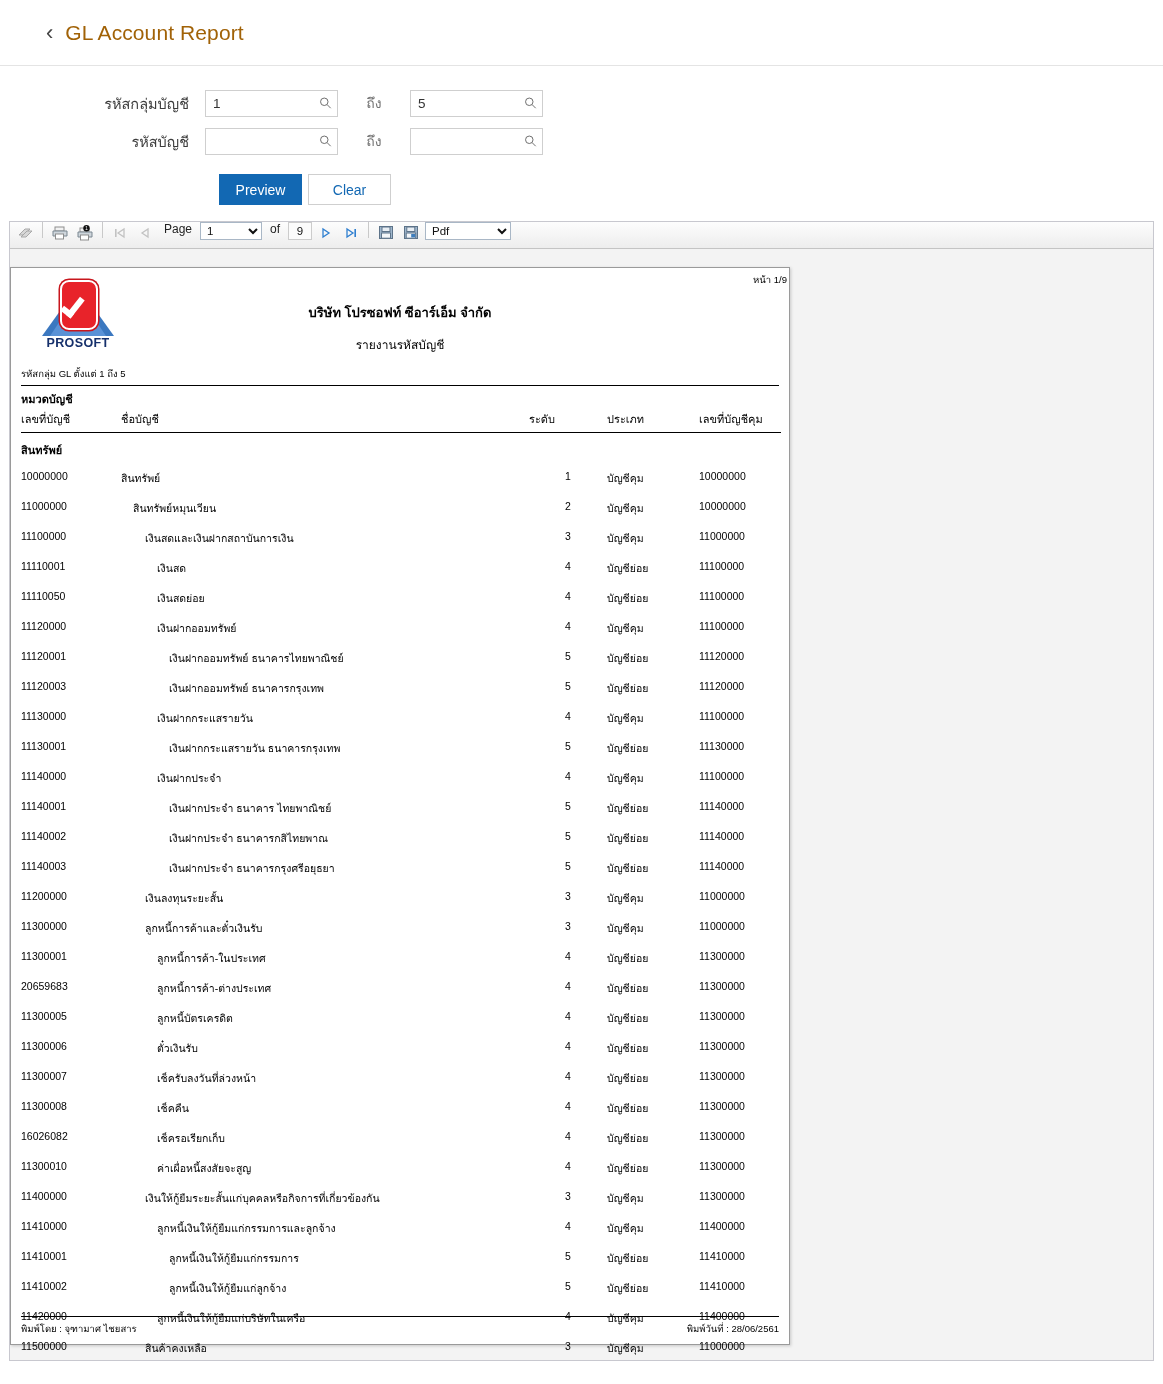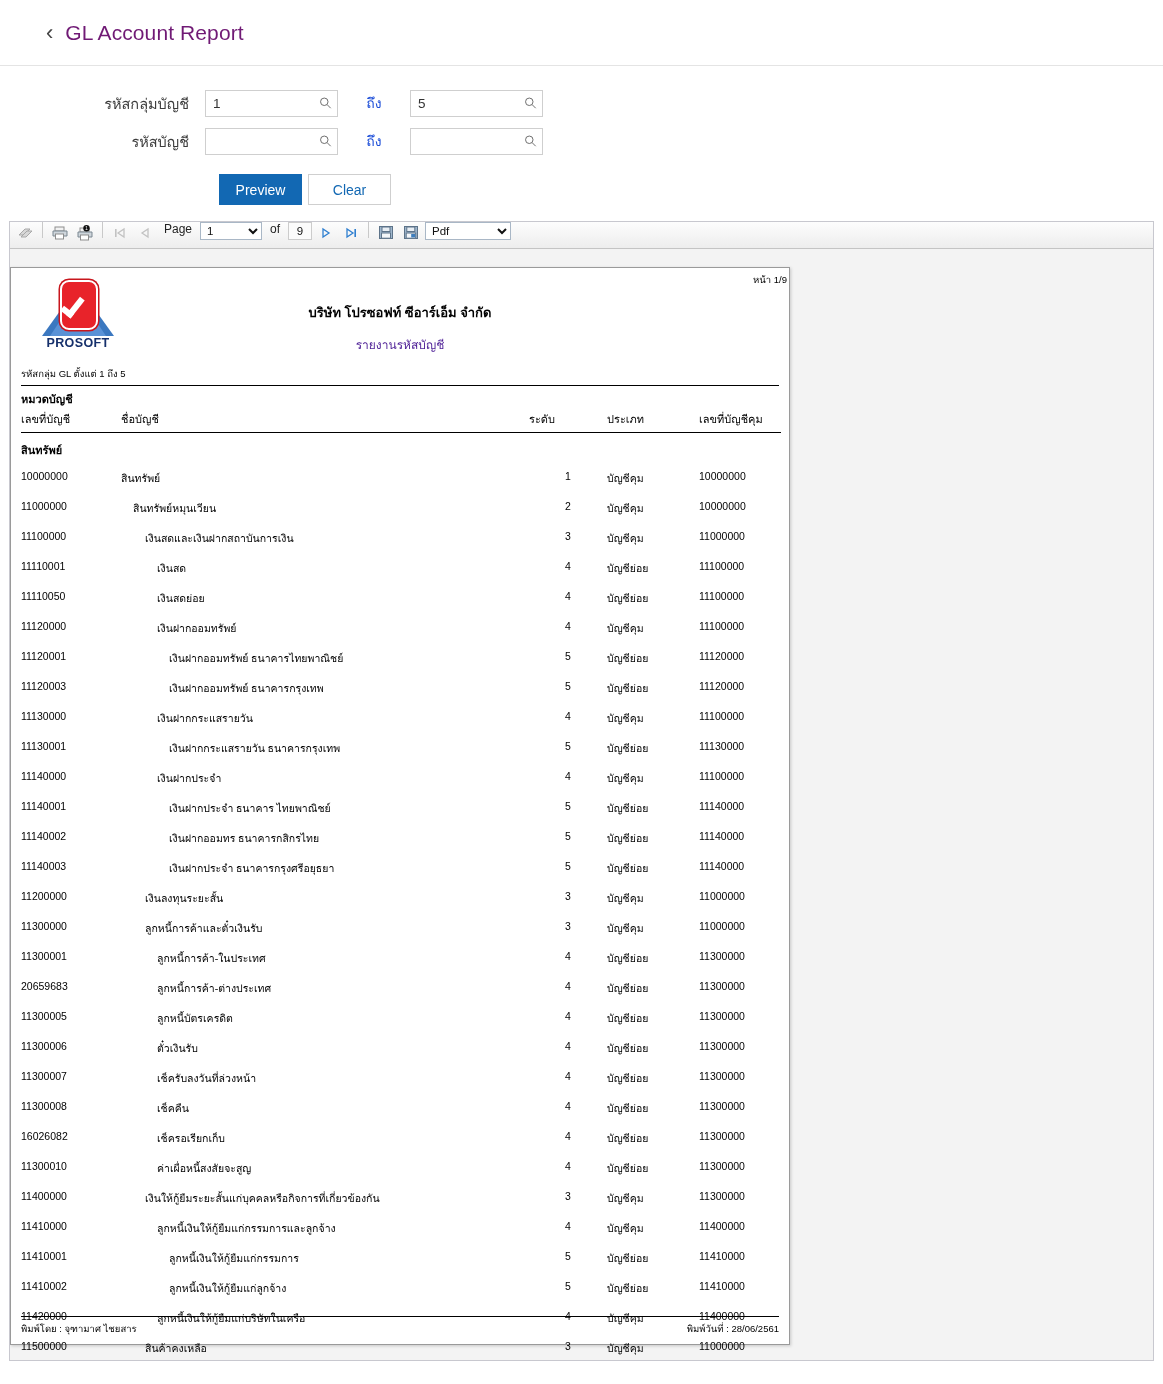--- a/index.html
+++ b/index.html
@@ -24,21 +24,21 @@
   .back-chevron {
     font-size: 22px;
     color: #444;
     line-height: 1;
     margin-right: 12px;
     font-weight: 300;
     cursor: pointer;
   }
   .page-title {
     font-size: 21px;
-    color: #701a75;
+    color: #a16207;
     font-weight: 400;
     letter-spacing: .1px;
   }
 
   
   .filter-area { padding: 18px 0 0 0; }
   .filter-row {
     display: flex;
     align-items: center;
     height: 38px;
@@ -73,21 +73,21 @@
     transform: translateY(-50%);
     width: 13px;
     height: 13px;
     pointer-events: none;
   }
   .mag svg { display: block; }
   .between-label {
     width: 72px;
     text-align: center;
     font-size: 14px;
-    color: #1d4ed8;
+    color: #737373;
   }
   .btn-row {
     display: flex;
     margin-top: 14px;
     padding-left: 219px;
   }
   .btn {
     height: 31px;
     min-width: 83px;
     font-size: 14px;
@@ -220,21 +220,21 @@
     color: #16306b;
     letter-spacing: .4px;
     font-family: "Liberation Sans", sans-serif;
   }
   .sheet-title {
     text-align: center; padding-top: 26px;
     font-size: 13px; font-weight: bold; color: #000000;
   }
   .sheet-sub {
     text-align: center; padding-top: 12px;
-    font-size: 12px; color: #4c1d95;
+    font-size: 12px; color: #000000;
   }
   .criteria {
     position: absolute; left: 10px; top: 98px;
     font-size: 9.5px; color: #000;
   }
   .rule-top {
     position: absolute; left: 10px; right: 10px; top: 117px;
     border-top: 1.4px solid #000;
   }
   .group-label {
@@ -258,21 +258,21 @@
     white-space: nowrap;
   }
   thead tr { border-bottom: 1.4px solid #000; }
   table.report td {
     padding: 6.5px 0 6.5px 0;
     vertical-align: top;
     white-space: nowrap;
     font-size: 10.5px;
   }
   .col-code  { width: 100px; }
-  .col-name  { width: 408px; font-family: Liberation Serif, serif; }
+  .col-name  { width: 408px; }
   .col-level { width: 78px; text-align: center; }
   .col-type  { width: 92px; text-align: left; }
   .col-ctrl  { width: 82px; text-align: left; }
   th.col-level { text-align: center; }
 
   tr.section-row td {
     font-weight: bold;
     font-size: 11px;
     padding-top: 8px;
     padding-bottom: 4px;
@@ -545,21 +545,21 @@
             </tr>
             <tr>
               <td class="col-code">11140001</td>
               <td class="col-name" style="padding-left: 48px;">เงินฝากประจำ ธนาคาร ไทยพาณิชย์</td>
               <td class="col-level">5</td>
               <td class="col-type">บัญชีย่อย</td>
               <td class="col-ctrl">11140000</td>
             </tr>
             <tr>
               <td class="col-code">11140002</td>
-              <td class="col-name" style="padding-left: 48px;">เงินฝากออมทร ธนาคารกสิกรไทย</td>
+              <td class="col-name" style="padding-left: 48px;">เงินฝากประจำ ธนาคารกสิไทยพาณ</td>
               <td class="col-level">5</td>
               <td class="col-type">บัญชีย่อย</td>
               <td class="col-ctrl">11140000</td>
             </tr>
             <tr>
               <td class="col-code">11140003</td>
               <td class="col-name" style="padding-left: 48px;">เงินฝากประจำ ธนาคารกรุงศรีอยุธยา</td>
               <td class="col-level">5</td>
               <td class="col-type">บัญชีย่อย</td>
               <td class="col-ctrl">11140000</td>

